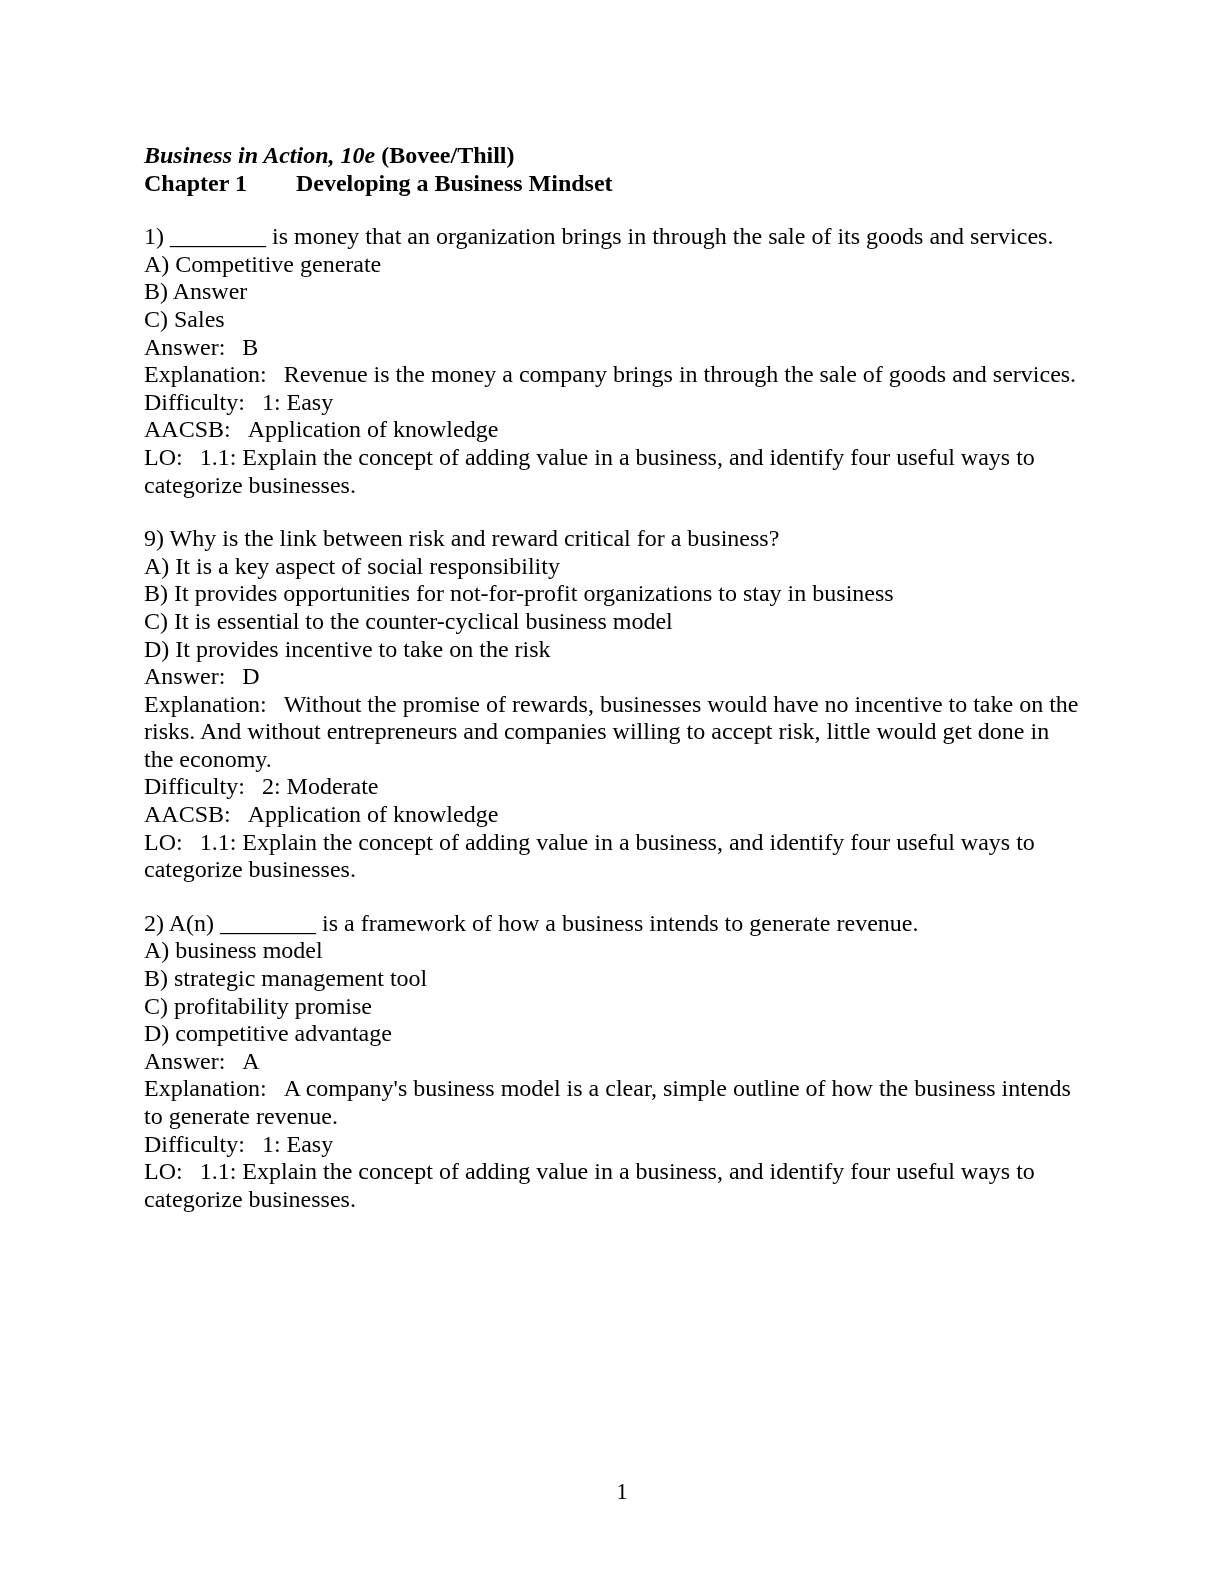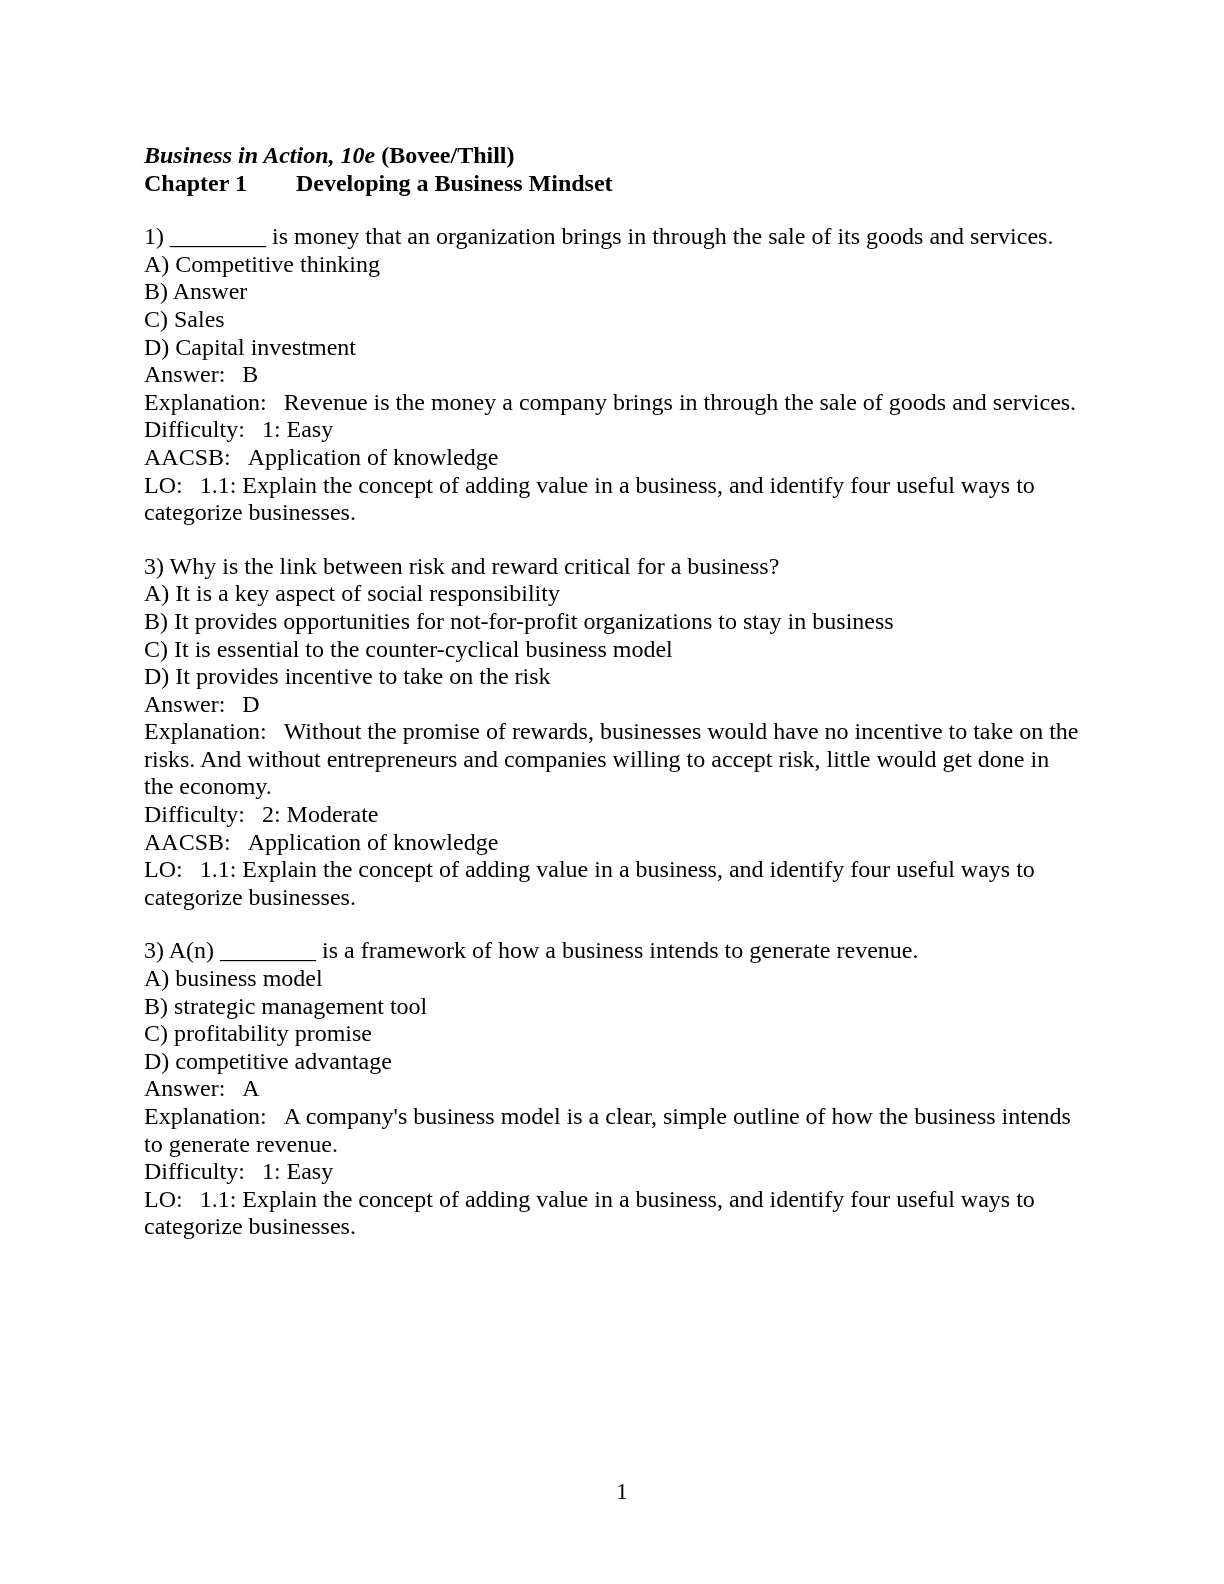--- a/index.html
+++ b/index.html
@@ -49,46 +49,45 @@
 <div class="page">
   <div class="content">
 
     <div>
       <p><span class="bolditalic">Business in Action, 10e</span><span class="bold"> (Bovee/Thill)</span></p>
       <p><span class="bold">Chapter 1</span><span class="bold chapter-title">Developing a Business Mindset</span></p>
     </div>
 
     <section class="question">
       <p>1) ________ is money that an organization brings in through the sale of its goods and services.</p>
-      <p>A) Competitive thinking</p>
+      <p>A) Competitive generate</p>
       <p>B) Answer</p>
       <p>C) Sales</p>
-      <p>D) Capital investment</p>
       <p><span>Answer:</span><span class="mv">B</span></p>
       <p><span>Explanation:</span><span class="mv">Revenue is the money a company brings in through the sale of goods and services.</span></p>
       <p><span>Difficulty:</span><span class="mv">1: Easy</span></p>
       <p><span>AACSB:</span><span class="mv">Application of knowledge</span></p>
       <p><span>LO:</span><span class="mv">1.1: Explain the concept of adding value in a business, and identify four useful ways to categorize businesses.</span></p>
     </section>
 
     <section class="question">
-      <p>3) Why is the link between risk and reward critical for a business?</p>
+      <p>9) Why is the link between risk and reward critical for a business?</p>
       <p>A) It is a key aspect of social responsibility</p>
       <p>B) It provides opportunities for not-for-profit organizations to stay in business</p>
       <p>C) It is essential to the counter-cyclical business model</p>
       <p>D) It provides incentive to take on the risk</p>
       <p><span>Answer:</span><span class="mv">D</span></p>
       <p><span>Explanation:</span><span class="mv">Without the promise of rewards, businesses would have no incentive to take on the risks. And without entrepreneurs and companies willing to accept risk, little would get done in the economy.</span></p>
       <p><span>Difficulty:</span><span class="mv">2: Moderate</span></p>
       <p><span>AACSB:</span><span class="mv">Application of knowledge</span></p>
       <p><span>LO:</span><span class="mv">1.1: Explain the concept of adding value in a business, and identify four useful ways to categorize businesses.</span></p>
     </section>
 
     <section class="question">
-      <p>3) A(n) ________ is a framework of how a business intends to generate revenue.</p>
+      <p>2) A(n) ________ is a framework of how a business intends to generate revenue.</p>
       <p>A) business model</p>
       <p>B) strategic management tool</p>
       <p>C) profitability promise</p>
       <p>D) competitive advantage</p>
       <p><span>Answer:</span><span class="mv">A</span></p>
       <p><span>Explanation:</span><span class="mv">A company's business model is a clear, simple outline of how the business intends to generate revenue.</span></p>
       <p><span>Difficulty:</span><span class="mv">1: Easy</span></p>
       <p><span>LO:</span><span class="mv">1.1: Explain the concept of adding value in a business, and identify four useful ways to categorize businesses.</span></p>
     </section>
 

